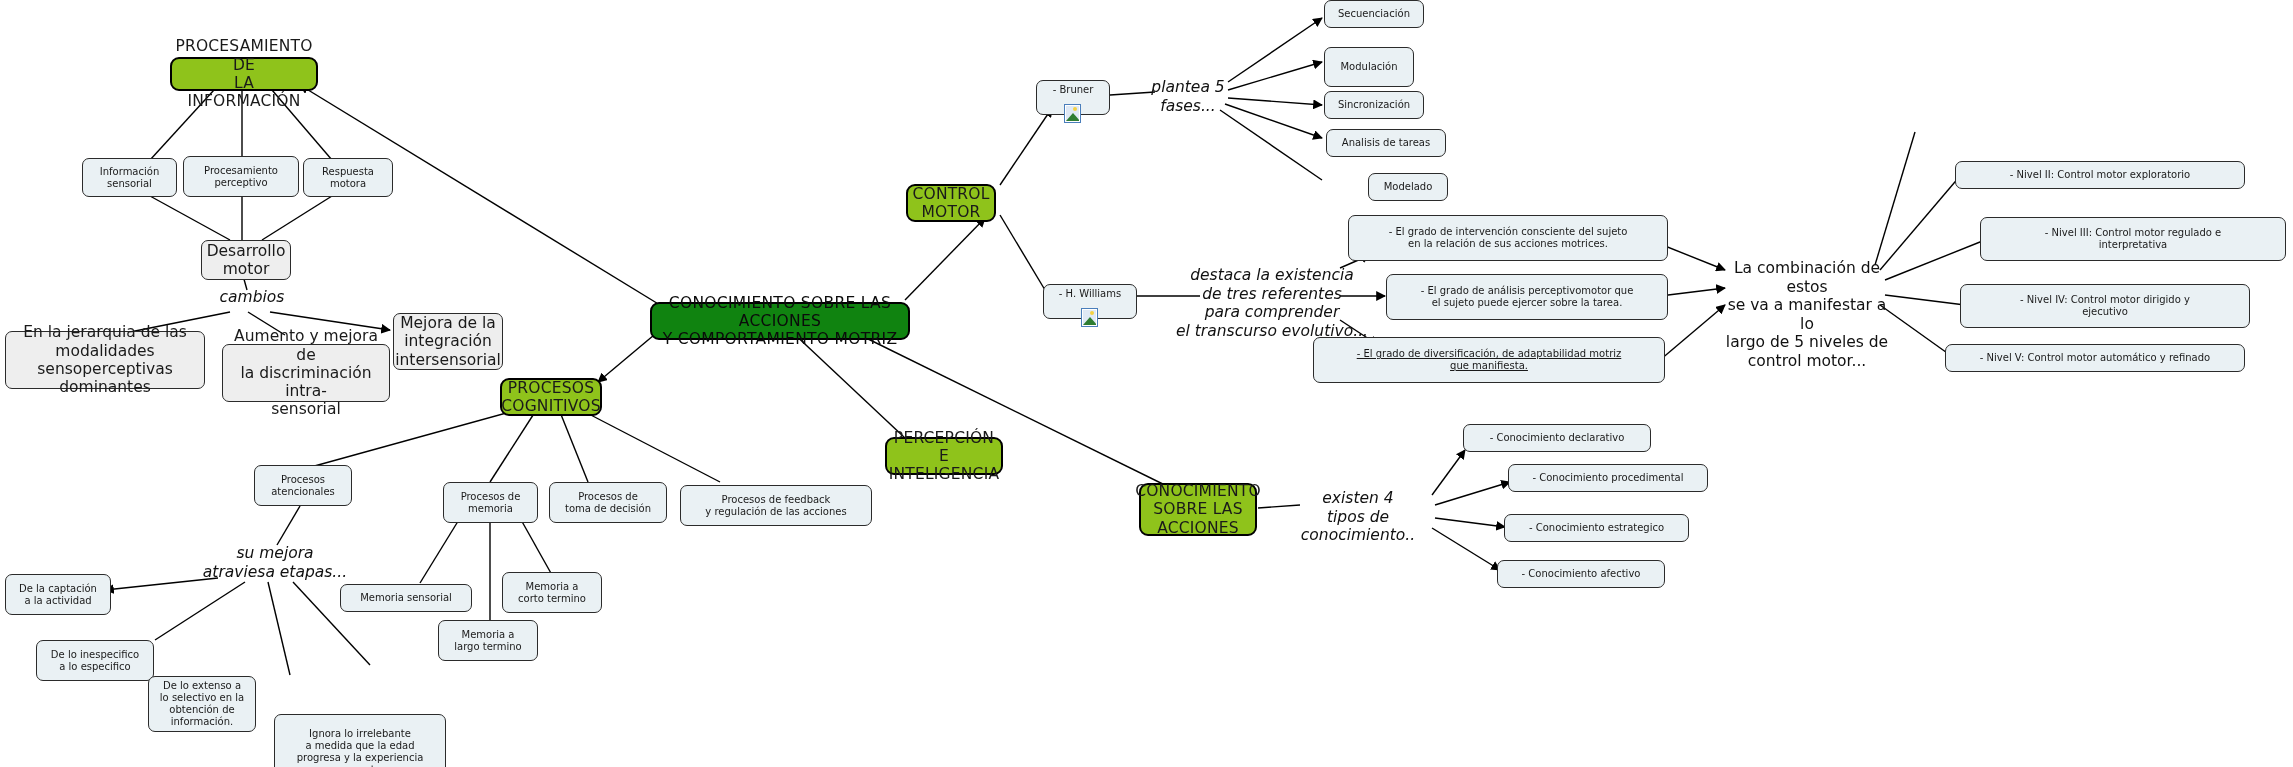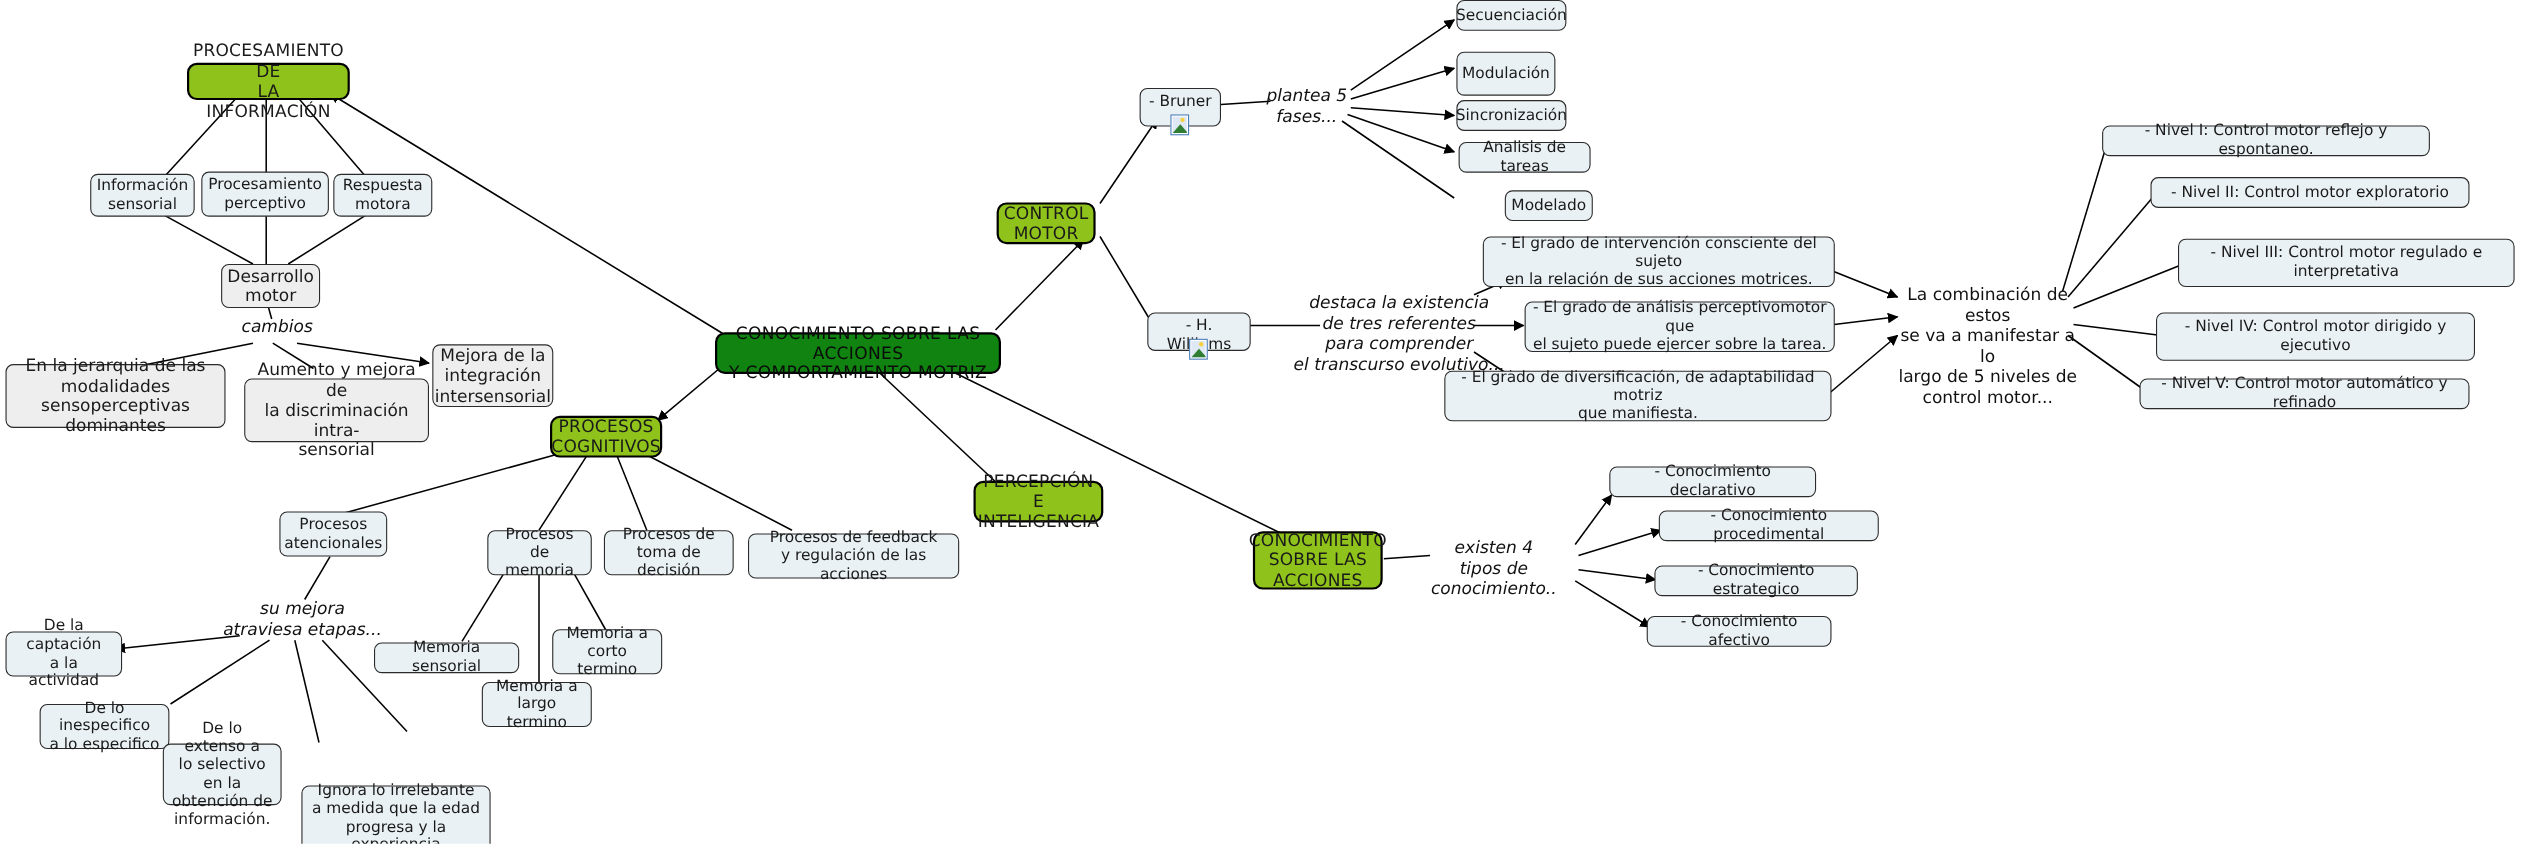--- a/index.html
+++ b/index.html
@@ -36,21 +36,21 @@
     align-items: center;
     justify-content: center;
     text-align: center;
     line-height: 1.18;
     color: #1a1a1a;
     padding: 3px 6px;
     white-space: pre-line;
   }
   .node.concept {
     background: #eaf1f4;
-    font-size: 14px;
+    font-size: 10px;
   }
   .node.grey {
     background: #eeeeee;
     font-size: 15.5px;
   }
   .node.green-light {
     background: #8fc31b;
     border: 2px solid #000000;
     border-radius: 9px;
     font-size: 15.5px;
@@ -322,29 +322,28 @@
 de tres referentes
 para comprender
 el transcurso evolutivo...</div>
 
   <div class="node concept" style="left:1348px; top:215px; width:320px; height:46px;">- El grado de intervención consciente del sujeto
 en la relación de sus acciones motrices.</div>
 
   <div class="node concept" style="left:1386px; top:274px; width:282px; height:46px;">- El grado de análisis perceptivomotor que
 el sujeto puede ejercer sobre la tarea.</div>
 
-  <div class="node concept" style="left:1313px; top:337px; width:352px; height:46px;">- El grado de diversificación, de adaptabilidad motriz
+  <div class="node concept" style="left:1313px; top:337px; width:352px; height:46px;text-decoration:underline;">- El grado de diversificación, de adaptabilidad motriz
 que manifiesta.</div>
 
   <div class="linklabel" style="left:1722px; top:259px; width:170px; font-style:normal;">La combinación de estos
 se va a manifestar a lo
 largo de 5 niveles de
 control motor...</div>
 
-  <div class="node concept" style="left:1911px; top:114px; width:298px; height:28px;">- Nivel I: Control motor reflejo y espontaneo.</div>
 
   <div class="node concept" style="left:1955px; top:161px; width:290px; height:28px;">- Nivel II: Control motor exploratorio</div>
 
   <div class="node concept" style="left:1980px; top:217px; width:306px; height:44px;">- Nivel III: Control motor regulado e
 interpretativa</div>
 
   <div class="node concept" style="left:1960px; top:284px; width:290px; height:44px;">- Nivel IV: Control motor dirigido y
 ejecutivo</div>
 
   <div class="node concept" style="left:1945px; top:344px; width:300px; height:28px;text-align:center;">- Nivel V: Control motor automático y refinado</div>

